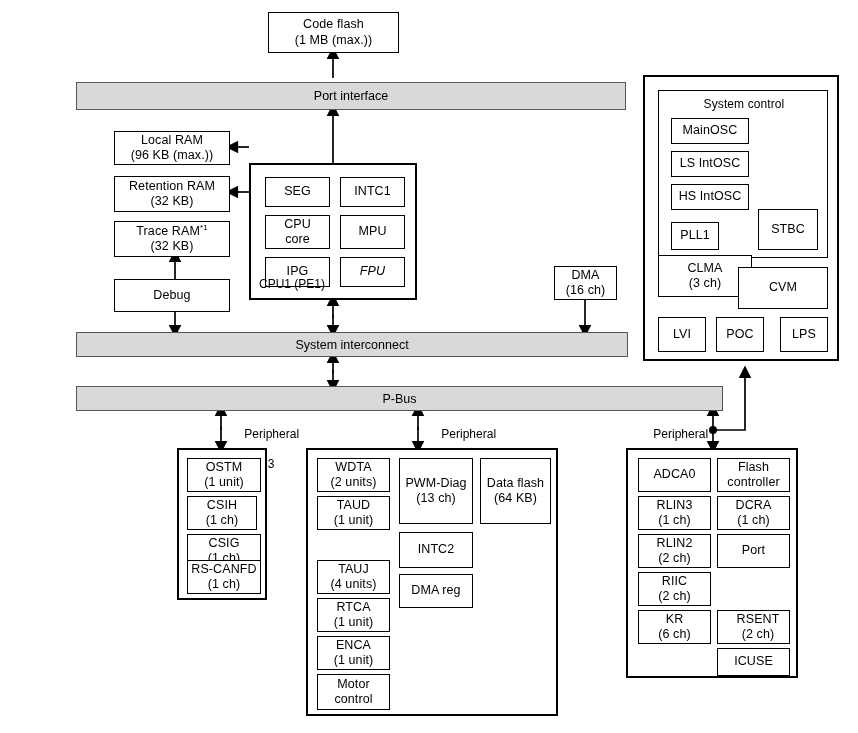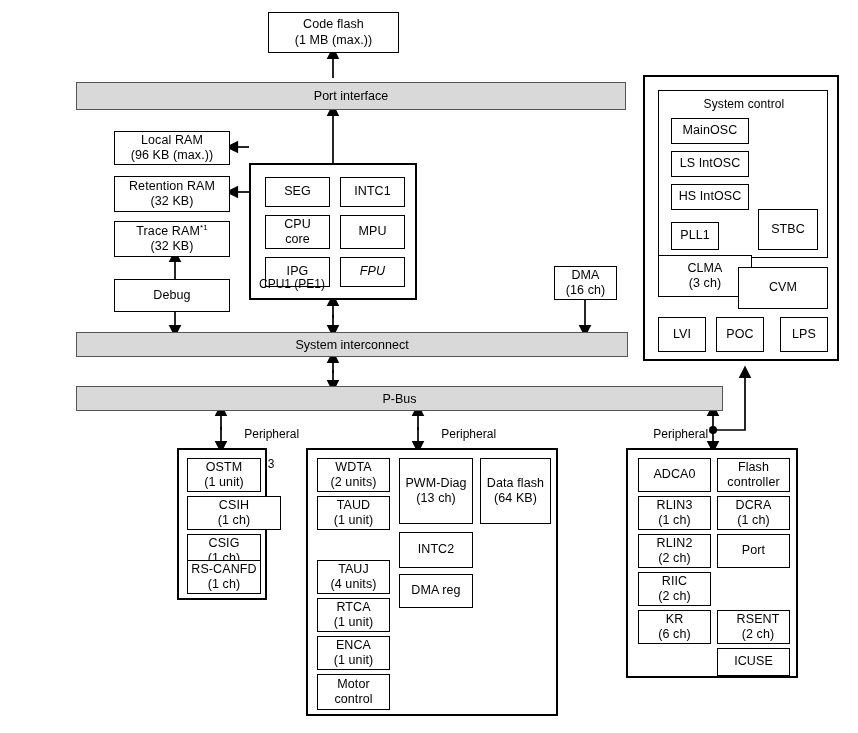--- a/index.html
+++ b/index.html
@@ -179,21 +179,21 @@
     <span>Peripheral</span>
     <span style="display:block;">Group 3</span>
   </div>
   <div class="grp" style="left:177px;top:448px;width:90px;height:152px;">
     <div class="box thin" style="left:8px;top:8px;width:74px;height:34px;">
       <div>
         <span>OSTM</span><br>
         <span>(1 unit)</span>
       </div>
     </div>
-    <div class="box thin" style="left:8px;top:46px;width:94px;height:34px;">
+    <div class="box thin" style="left:8px;top:46px;width:70px;height:34px;">
       <div>
         <span>CSIH</span><br>
         <span>(1 ch)</span>
       </div>
     </div>
     <div class="box thin" style="left:8px;top:84px;width:74px;height:34px;">
       <div>
         <span>CSIG</span><br>
         <span>(1 ch)</span>
       </div>

